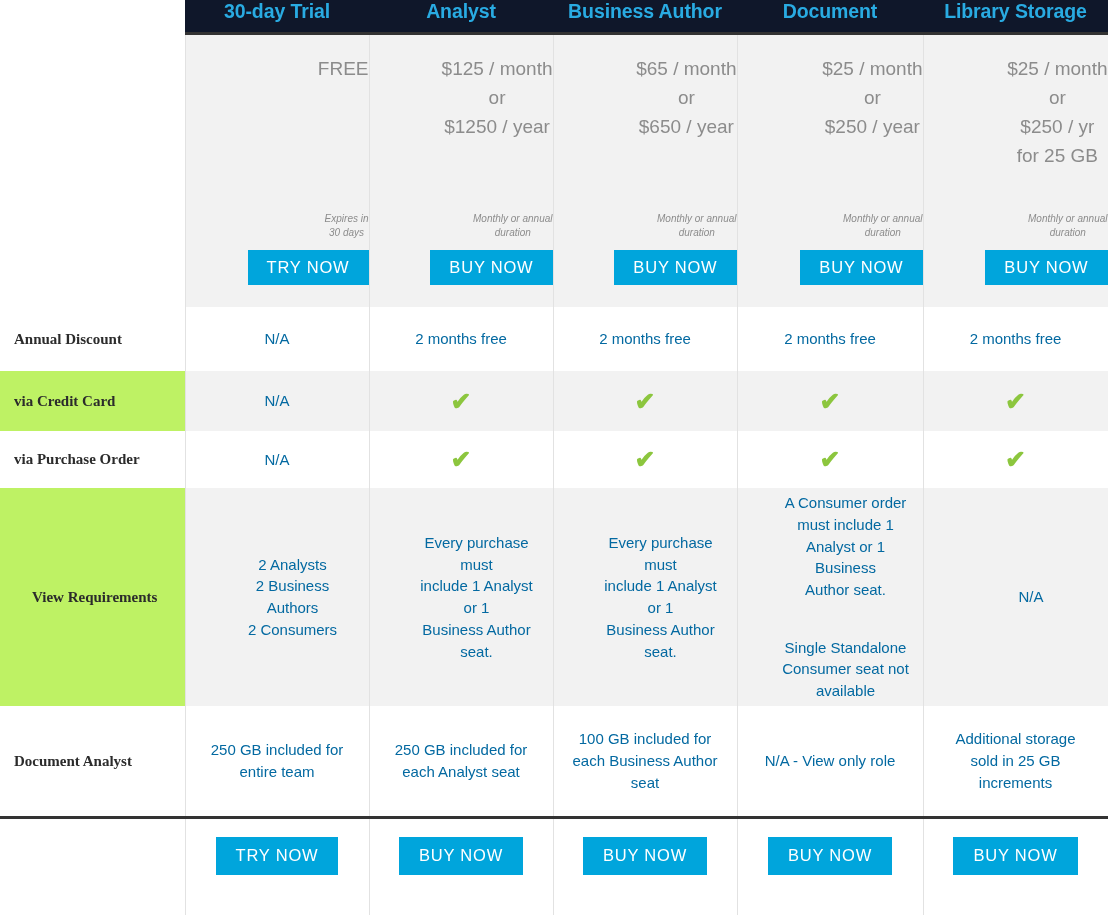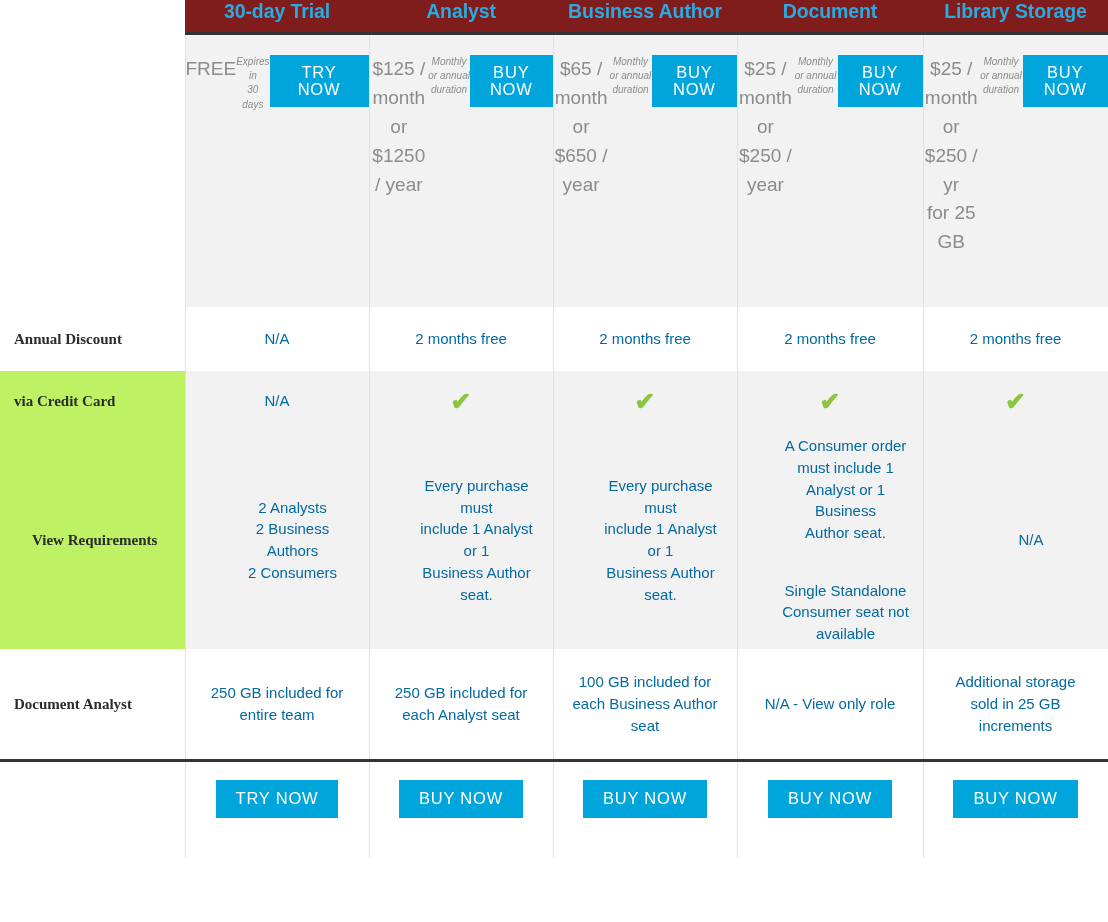--- a/index.html
+++ b/index.html
@@ -37,21 +37,21 @@
 
   
   tr.header-row th {
     padding: 0 0 9px 0;
     vertical-align: bottom;
     text-align: center;
     font-size: 19.5px;
     font-weight: bold;
     color: #29ABE2;
     letter-spacing: -0.1px;
-    background: #7f1d1d;
+    background: #0f172a;
     border: none;
   }
   tr.header-row th.label-head {
     background: #ffffff;
   }
 
   
   td {
     border-left: 1px solid #e2e2e2;
     border-right: 1px solid #e2e2e2;
@@ -84,22 +84,22 @@
   .shade td { background: #f2f2f2; }
   .shade td.label-cell { background: #bef264; }
   .plain td { background: #ffffff; }
 
   
   tr.price-row td { height: 272px; padding: 0; }
   tr.price-row td.label-cell { background: #ffffff; }
 
   .price-inner {
     display: flex;
-    flex-direction: row;
-    align-items: flex-start;
+    flex-direction: column;
+    align-items: flex-end;
     justify-content: flex-start;
     height: 272px;
     box-sizing: border-box;
     padding-top: 20px;
   }
   .price-lines {
     font-size: 19px;
     color: #8c8c8c;
     line-height: 1.52;
     font-weight: normal;
@@ -273,20 +273,30 @@
         <td class="label-cell">via Credit Card</td>
         <td>
             <div class="cell-text">N/A</div>
           </td>
         <td><span class="check">✔</span></td>
         <td><span class="check">✔</span></td>
         <td><span class="check">✔</span></td>
         <td><span class="check">✔</span></td>
       </tr>
 
+      <tr class="r-po plain">
+        <td class="label-cell">via Purchase Order</td>
+        <td>
+            <div class="cell-text">N/A</div>
+          </td>
+        <td><span class="check">✔</span></td>
+        <td><span class="check">✔</span></td>
+        <td><span class="check">✔</span></td>
+        <td><span class="check">✔</span></td>
+      </tr>
 
       <tr class="r-role shade">
         <td class="label-cell">View Requirements</td>
         <td>
             <div class="cell-text">2 Analysts<br>2 Business Authors<br>2 Consumers</div>
           </td>
         <td>
             <div class="cell-text">Every purchase must<br>include 1 Analyst or 1<br>Business Author seat.</div>
           </td>
         <td>

